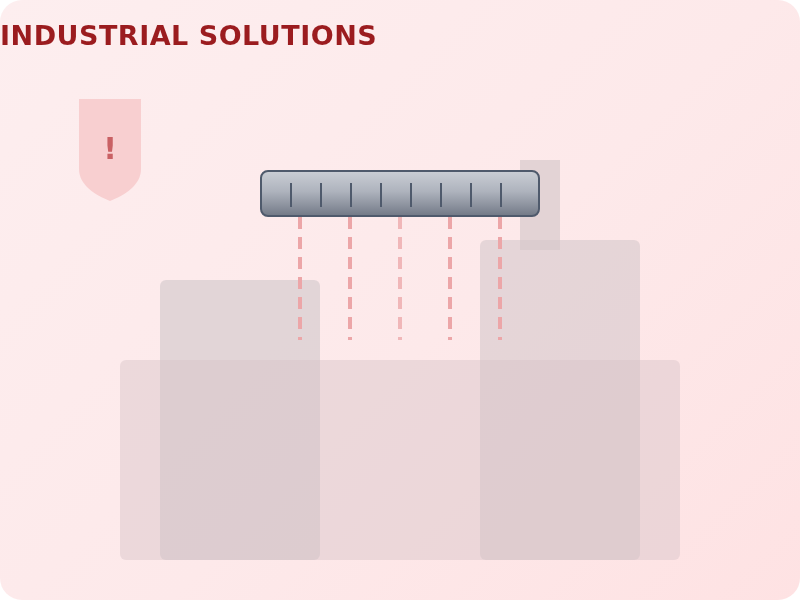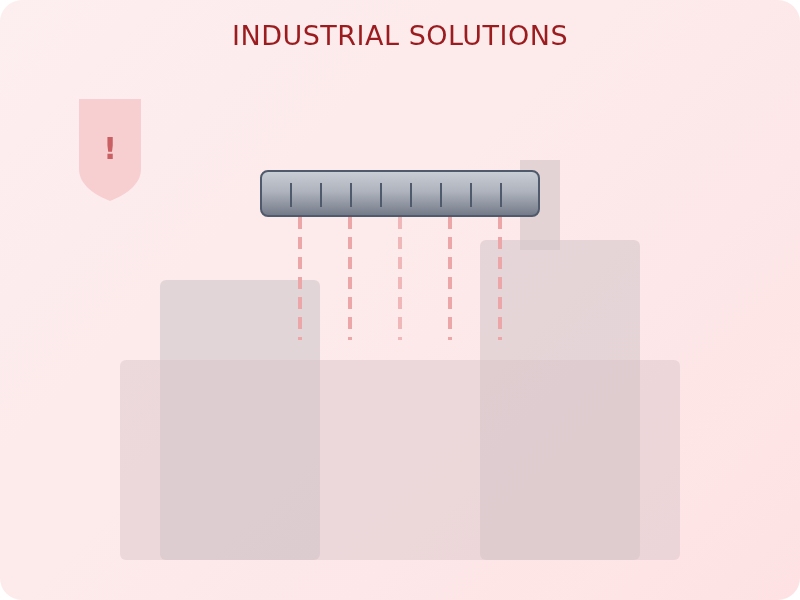--- a/index.html
+++ b/index.html
@@ -4,22 +4,22 @@
 <style>
   html, body { margin: 0; padding: 0; background: #ffffff; }
   body { width: 800px; height: 600px; overflow: hidden; position: relative; }
   .canvas {
     position: absolute; left: 0; top: 0; width: 800px; height: 600px;
     border-radius: 22px;
     background: linear-gradient(135deg, #fdeeef 0%, #fde9ea 55%, #fee2e3 100%);
     overflow: hidden;
   }
   .title {
-    position: absolute; left: 0; top: 20px; width: 800px; text-align: center;
-    font-family: "DejaVu Sans", sans-serif; font-weight: normal; font-size: 27px;
+    position: absolute; left: 0; top: 20px; width: 800px; text-align: left;
+    font-family: "DejaVu Sans", sans-serif; font-weight: bold; font-size: 27px;
     letter-spacing: 0.5px;
   }
   .shield {
     position: absolute; left: 79px; top: 99px; width: 62px; height: 102px;
   }
   .shield svg { display: block; }
   .block { position: absolute; border-radius: 6px; }
   .pipe {
     position: absolute; left: 260px; top: 170px; width: 280px; height: 47px;
     box-sizing: border-box; border: 2px solid #4f5a6c; border-radius: 8px;

